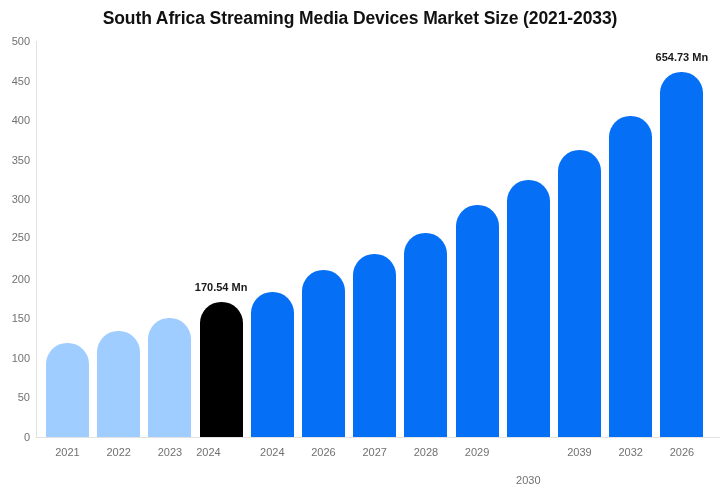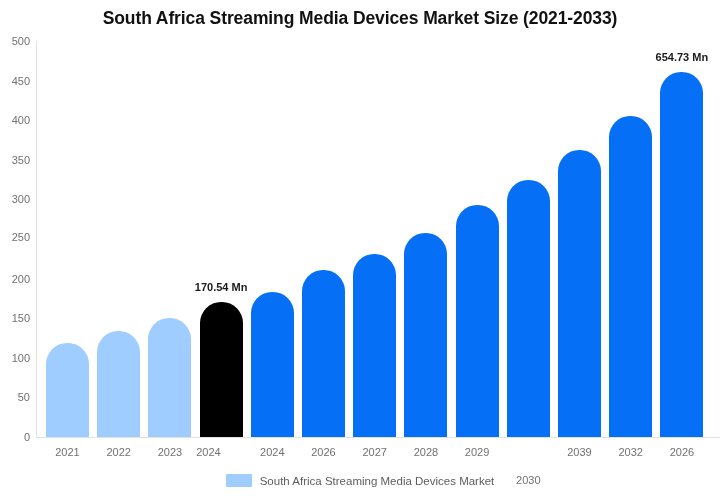--- a/index.html
+++ b/index.html
@@ -167,18 +167,14 @@
       <div class="x-tick-label" style="left: 302px;">2026</div>
       <div class="x-tick-label" style="left: 353.2px;">2027</div>
       <div class="x-tick-label" style="left: 404.4px;">2028</div>
       <div class="x-tick-label" style="left: 455.6px;">2029</div>
       <div class="x-tick-label" style="left: 506.8px; margin-top: 28px;">2030</div>
       <div class="x-tick-label" style="left: 558px;">2039</div>
       <div class="x-tick-label" style="left: 609.2px;">2032</div>
       <div class="x-tick-label" style="left: 660.4px;">2026</div>
     </div>
 
-  <div id="legend">
-    <span id="legend-swatch" style="background: rgb(159, 205, 255);"></span>
-    <span id="legend-label">South Africa Streaming Media Devices Market</span>
-  </div>
 
 </div>
 
 </body></html>

